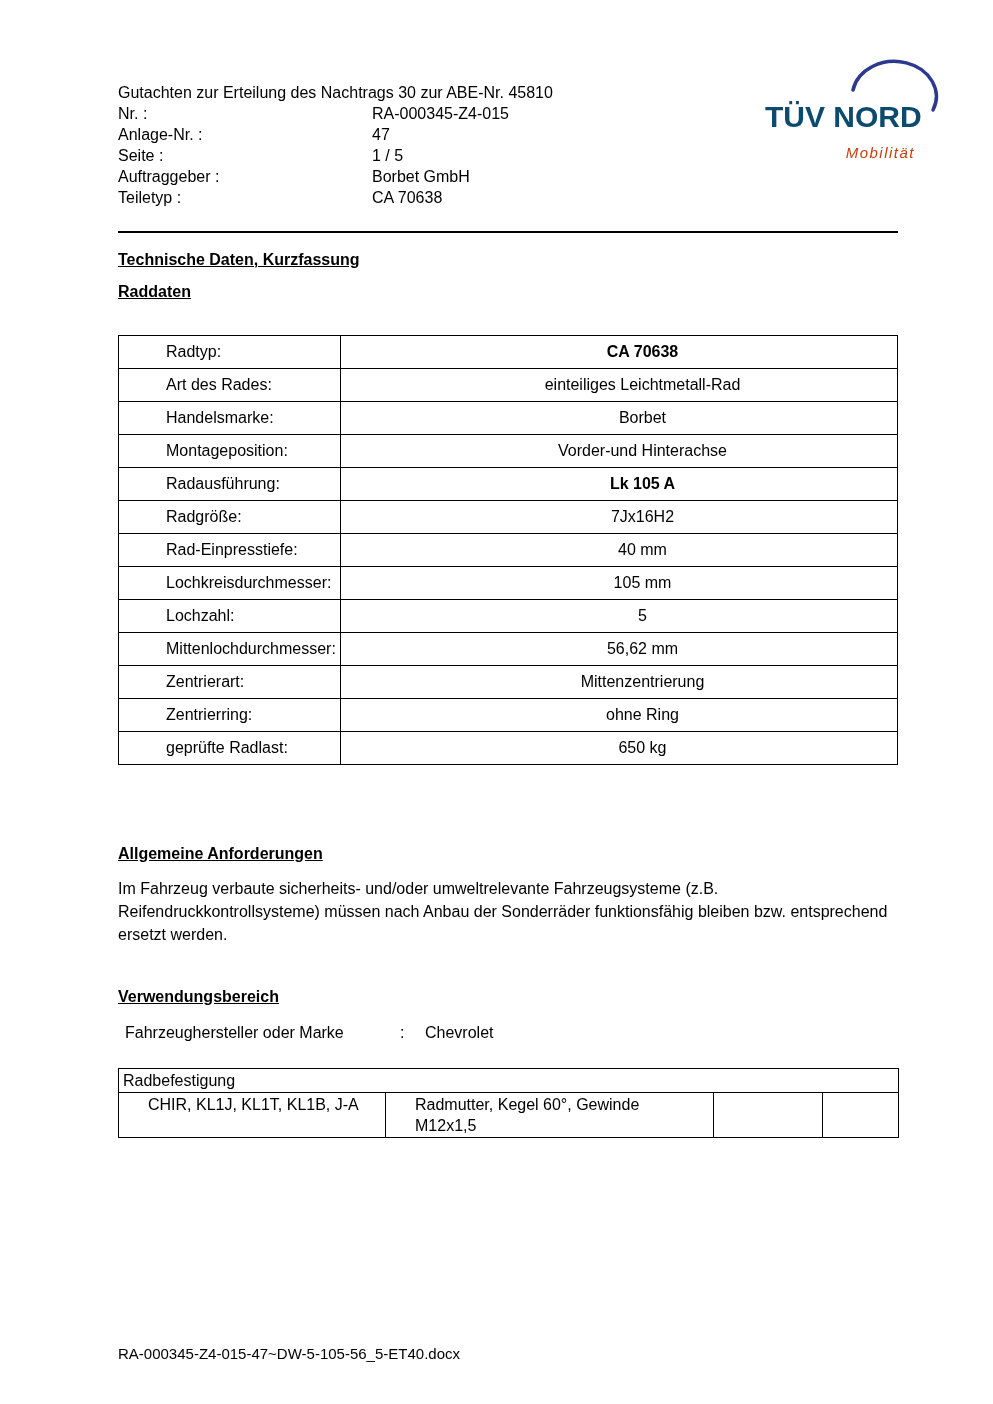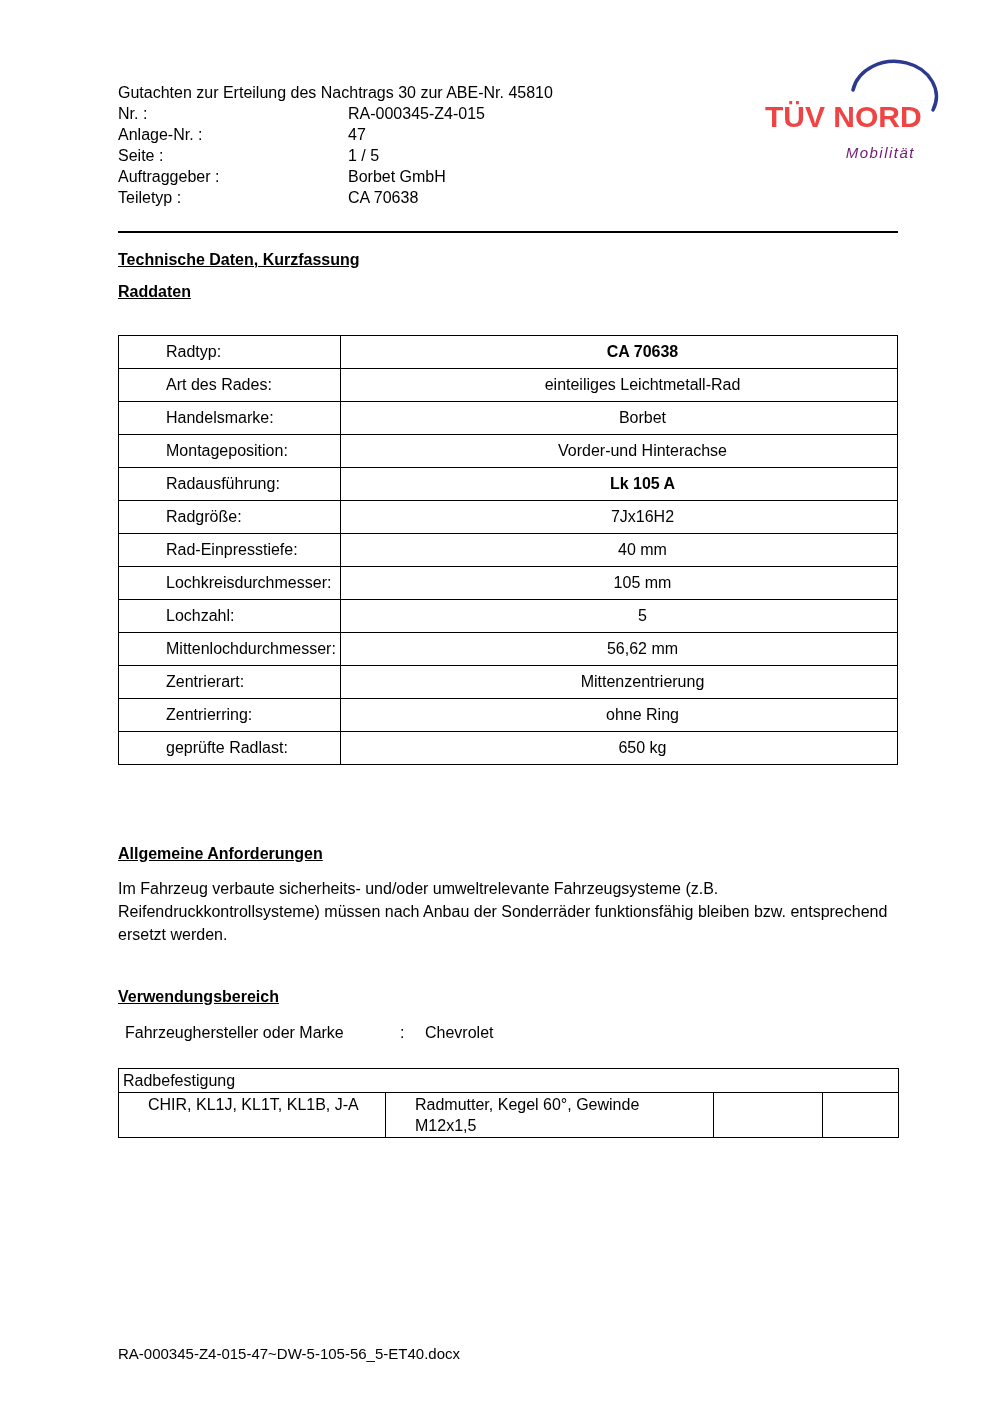--- a/index.html
+++ b/index.html
@@ -9,36 +9,36 @@
     width:993px; height:1404px;
     background:#ffffff;
     font-family:"Liberation Sans", sans-serif;
     color:#000;
     overflow:hidden;
   }
 
   
   .doc-header { position:absolute; left:118px; top:82px; width:620px; font-size:16px; line-height:21px; }
   .doc-title { margin-bottom:0; }
-  .field-row { display:flex; }
+  .field-row { display:flex;gap:24px; }
   .field-label { display:inline-block; width:230px; }
   .field-value { display:inline-block; }
 
   
   .logo { position:absolute; left:753px; top:50px; width:192px; height:118px; }
   .logo-swoosh { position:absolute; right:2px; top:0; width:96px; height:74px; }
   .logo-wordmark {
     position:absolute; left:12px; top:50px;
     font-size:30px; font-weight:bold; letter-spacing:0px;
-    color:#ef4444; white-space:nowrap;
+    color:#0c4a6e; white-space:nowrap;
   }
   .logo-subtitle {
     position:absolute; right:30px; top:94px;
     font-size:15px; font-style:italic; letter-spacing:1.5px;
-    color:#701a75; white-space:nowrap;
+    color:#c2410c; white-space:nowrap;
   }
 
   .header-rule { position:absolute; left:118px; top:231px; width:780px; height:2px; background:#000; }
 
   
   .section-heading {
     position:absolute; left:118px;
     font-size:16px; font-weight:bold; text-decoration:underline;
     white-space:nowrap;
   }

